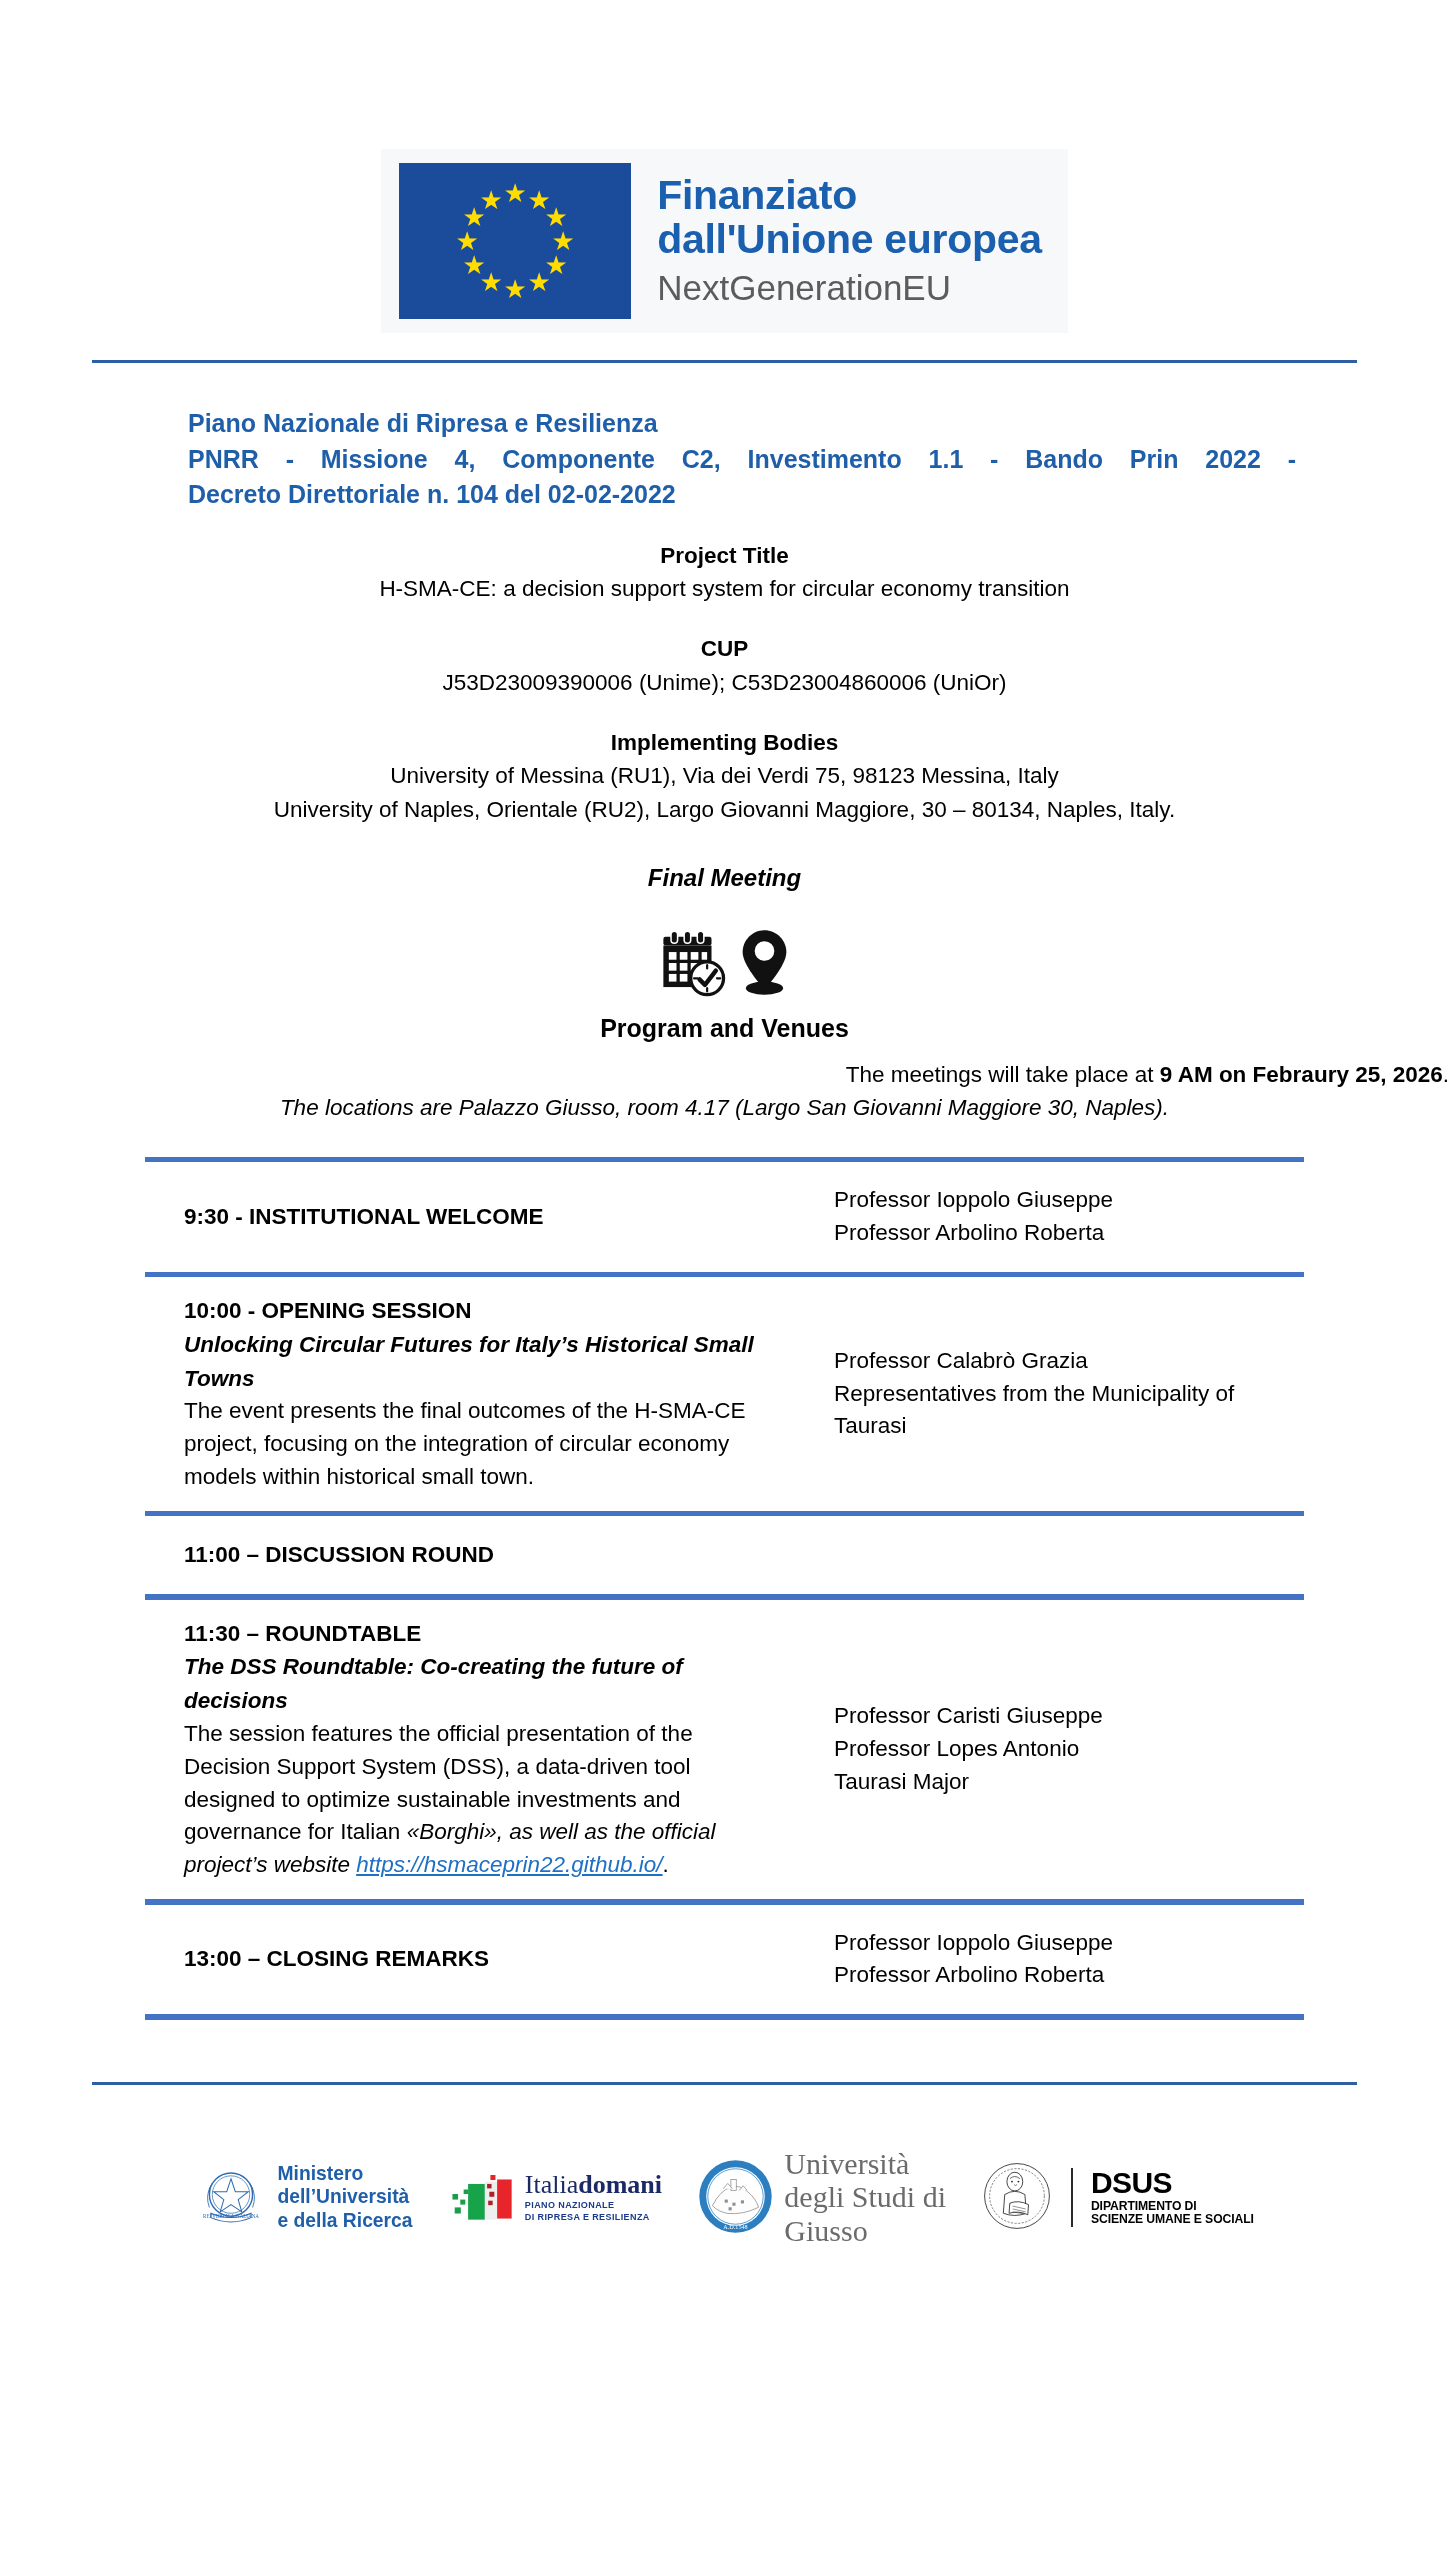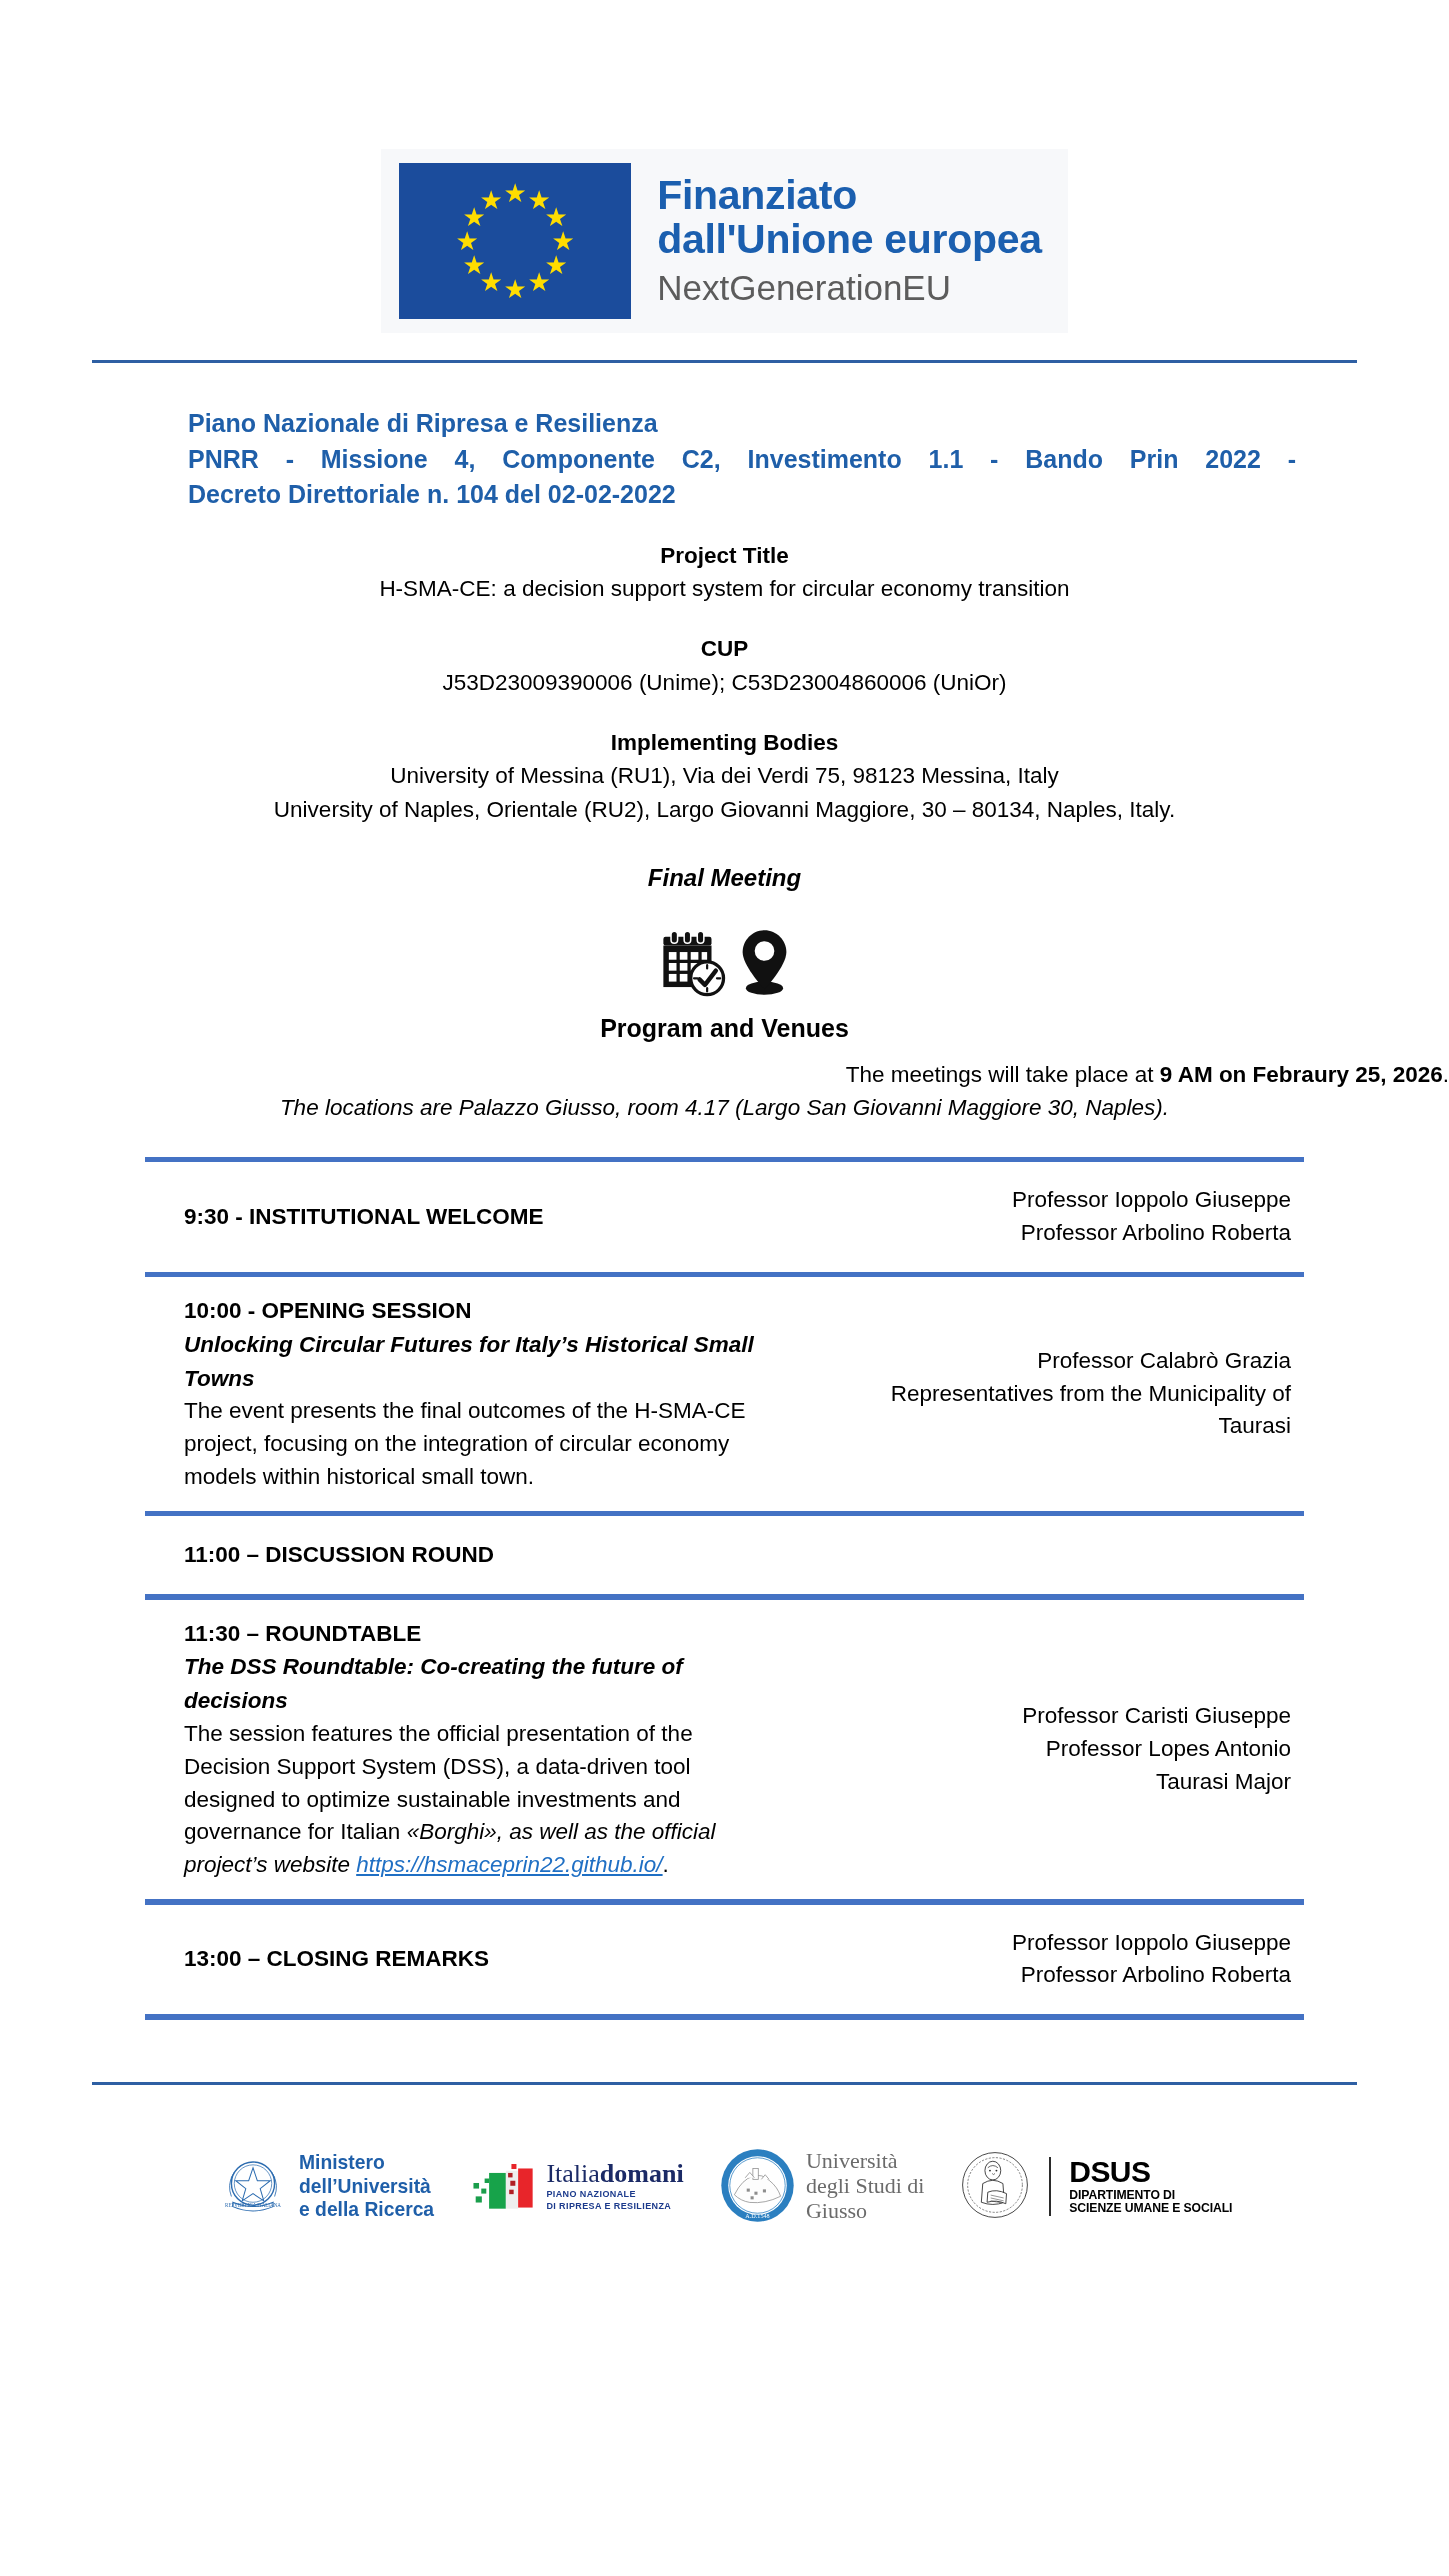--- a/index.html
+++ b/index.html
@@ -187,21 +187,20 @@
   }
   .sess-desc i { font-style: italic; }
   .sess-link {
     color: #1F6FC4;
     text-decoration: underline;
     font-style: italic;
   }
   .speaker {
     font-size: 22.5px;
     line-height: 1.45;
-    text-align: right;
   }
   .row-compact .sched-left { padding-top: 22px; padding-bottom: 22px; }
   .row-compact .sched-right { padding-top: 22px; padding-bottom: 22px; }
 
   
   .footer-rule {
     width: 1265px;
     height: 3.2px;
     background: #2E5FA3;
     margin: 62px auto 0 auto;
@@ -239,21 +238,21 @@
     font-size: 9px;
     color: #1b3a8c;
     font-weight: bold;
     letter-spacing: 0.4px;
     line-height: 1.25;
     margin-top: 2.6px;
   }
   
   .unime-text {
     font-family: "Liberation Serif", serif;
-    font-size: 22px;
+    font-size: 30px;
     color: #6b6b6b;
     line-height: 1.12;
   }
   
   .dsus-bar {
     width: 1.9px;
     height: 59px;
     background: #2b2b2b;
     margin: 0 7.7px;
   }

